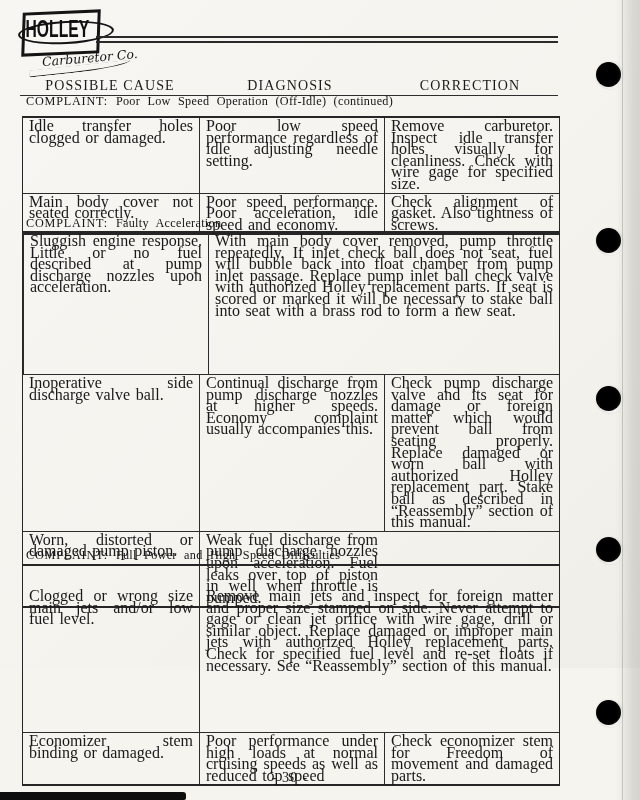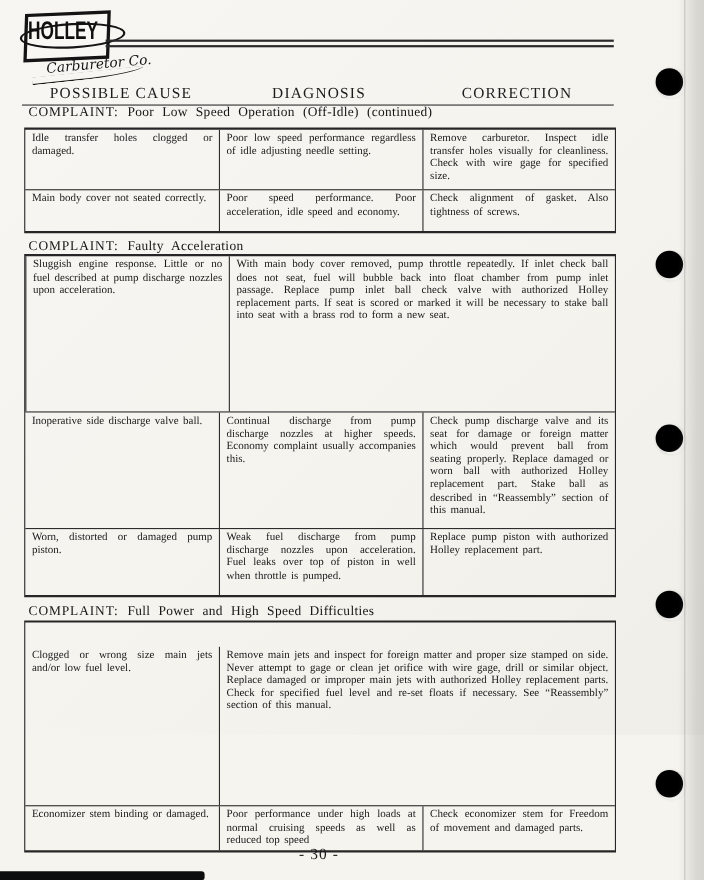--- a/index.html
+++ b/index.html
@@ -61,21 +61,21 @@
   .c1{top:94px;} .c2{top:216px;} .c3{top:548px;}
   .complaint b{font-weight:normal;letter-spacing:0.8px;margin-right:8px;}
 
   
   .ttable{position:absolute;left:22px;width:536px;border:2px solid #262626;
     border-left:1.4px solid #262626;border-right:1.4px solid #262626;}
   .t1{top:116px;} .t2{top:231px;} .t3{top:564px;}
   .trow{display:flex;align-items:stretch;}
   .trow + .trow{border-top:1px solid #2c2c2c;}
   .tcell{
-    font-size:10px;line-height:11.6px;padding:2px 6px 3px 6px;
+    font-size:16px;line-height:11.6px;padding:2px 6px 3px 6px;
     text-align:justify;word-spacing:1.5px;color:#191919;
     box-sizing:border-box;
   }
   .cell-cause{width:176px;}
   .cell-diag{width:185px;border-left:1px solid #2c2c2c;}
   .cell-corr{width:175px;border-left:1px solid #2c2c2c;flex:1;}
   
   .r1a{min-height:54px;} .r1b{min-height:37px;}
   .r2a{min-height:141px;} .r2b{min-height:105px;} .r2c{min-height:60px;}
   .r3a{min-height:144px;margin-top:22px;} .r3b{min-height:39px;}
@@ -148,21 +148,20 @@
       <div class="tcell cell-corr r2a">With main body cover removed, pump throttle repeatedly. If inlet check ball does not seat, fuel will bubble back into float chamber from pump inlet passage. Replace pump inlet ball check valve with authorized Holley replacement parts. If seat is scored or marked it will be necessary to stake ball into seat with a brass rod to form a new seat.</div>
     </div>
     <div class="trow">
       <div class="tcell cell-cause r2b">Inoperative side discharge valve ball.</div>
       <div class="tcell cell-diag r2b">Continual discharge from pump discharge nozzles at higher speeds. Economy complaint usually accompanies this.</div>
       <div class="tcell cell-corr r2b">Check pump discharge valve and its seat for damage or foreign matter which would prevent ball from seating properly. Replace damaged or worn ball with authorized Holley replacement part. Stake ball as described in “Reassembly” section of this manual.</div>
     </div>
     <div class="trow">
       <div class="tcell cell-cause r2c">Worn, distorted or damaged pump piston.</div>
       <div class="tcell cell-diag r2c">Weak fuel discharge from pump discharge nozzles upon acceleration. Fuel leaks over top of piston in well when throttle is pumped.</div>
-      <div class="tcell cell-corr r2c">Replace pump piston with authorized Holley replacement part.</div>
     </div>
   </div>
 
   <div class="complaint c3">
     <b>COMPLAINT:</b><span>Full Power and High Speed Difficulties</span>
   </div>
 
   <div class="ttable t3">
     <div class="trow">
       <div class="tcell cell-cause r3a">Clogged or wrong size main jets and/or low fuel level.</div>

